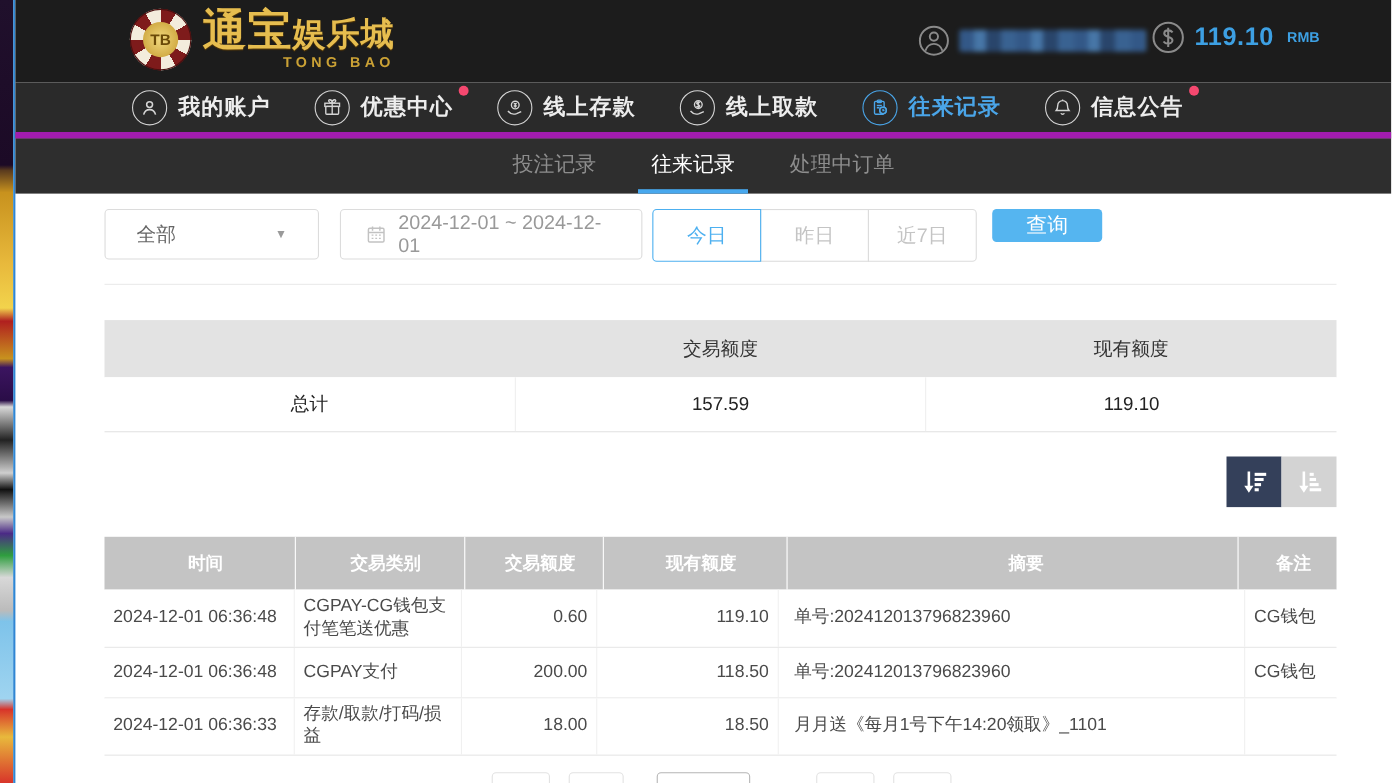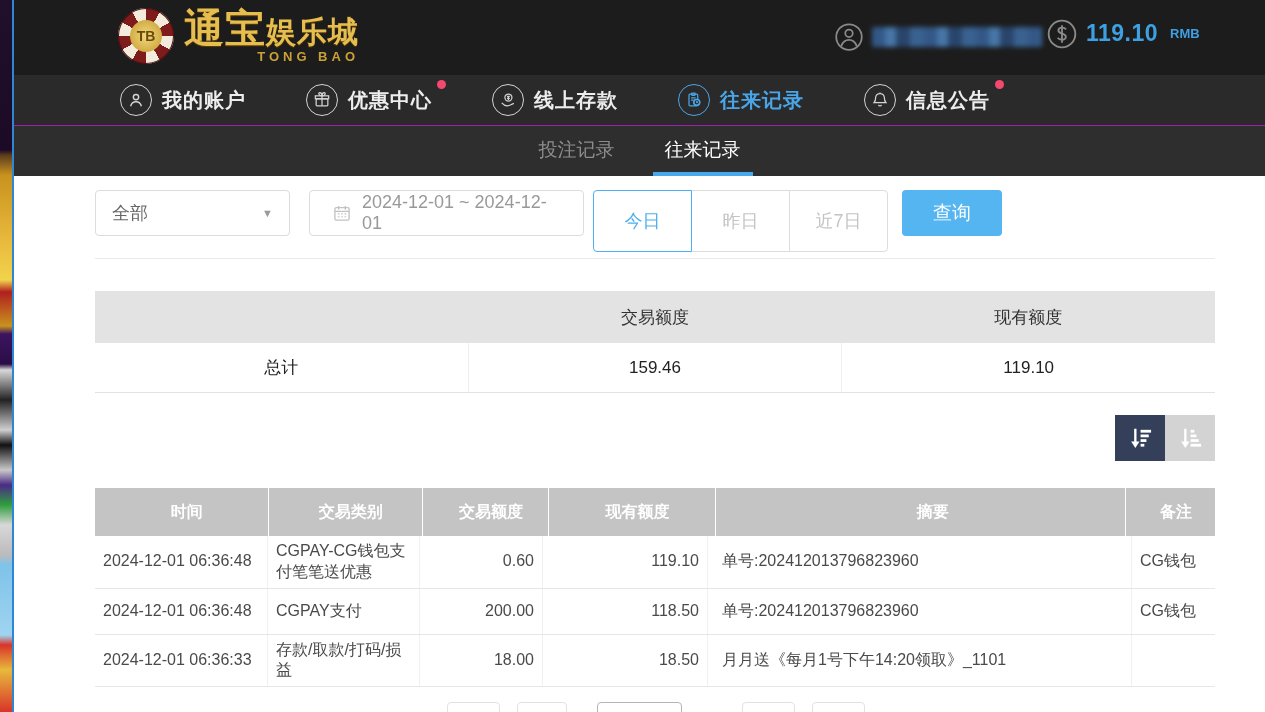--- a/index.html
+++ b/index.html
@@ -37,52 +37,52 @@
   .round-icon { width:30px; height:30px; color:#8a8a8a; }
   .name-blur { width:170px; height:20px; border-radius:2px;
     background:repeating-linear-gradient(90deg,#365f93 0 13px,#4c80b6 13px 24px,#2b4a74 24px 38px,#3d6a9e 38px 52px);
     filter:blur(2.5px); opacity:.9; }
   .balance-box { position:absolute; left:1032px; top:18px; display:flex; align-items:center; gap:10px; }
   .balance-amount { color:#3da0e3; font-size:23px; font-weight:bold; letter-spacing:.5px; }
   .balance-cur { color:#3da0e3; font-size:13px; font-weight:bold; margin-left:2px; }
 
   
   .navbar { position:absolute; left:0; top:75px; width:100%; height:51px; background:#2a2a2a;
-    display:flex; align-items:center; padding-left:106px; gap:60px; border-bottom:1px solid #a21caf; }
+    display:flex; align-items:center; padding-left:106px; gap:40px; border-bottom:6px solid #a21caf; }
   .nav-item { position:relative; display:flex; align-items:center; gap:10px; color:#ededed; cursor:pointer; }
   .nav-item .nav-label { font-size:20px; font-weight:600; letter-spacing:1px; }
   .nav-icon-circle { width:32px; height:32px; border:1.5px solid #d4d4d4; border-radius:50%;
     display:flex; align-items:center; justify-content:center; color:#d4d4d4; }
   .nav-item.active { color:#4aa5e8; }
   .nav-item.active .nav-icon-circle { border-color:#4aa5e8; color:#4aa5e8; }
   .dot { position:absolute; top:-4px; right:-14px; width:9px; height:9px; border-radius:50%; background:#f5486f; }
 
   
   .tabbar { position:absolute; left:0; top:126px; width:100%; height:50px; background:#2e2e2e;
     display:flex; justify-content:center; gap:26px; }
   .tab { height:50px; line-height:47px; padding:0 12px; font-size:19px; color:#8d8d8d; cursor:pointer; }
   .tab.active { color:#ffffff; border-bottom:4px solid #48a8ee; }
 
   
   .select-box { position:absolute; left:81px; top:190px; width:195px; height:46px;
     border:1px solid #dcdcdc; border-radius:4px; background:#fff;
-    display:flex; align-items:center; padding:0 16px; font-size:18px; color:#666; }
+    display:flex; align-items:center; padding:0 28px; font-size:18px; color:#666; }
   .select-caret { margin-left:auto; color:#9a9a9a; font-size:11px; }
   .date-box { position:absolute; left:295px; top:190px; width:275px; height:46px;
     border:1px solid #dcdcdc; border-radius:4px; background:#fff;
     display:flex; align-items:center; gap:10px; padding:0 22px; font-size:18px; color:#999; }
   .cal-icon { width:20px; height:20px; color:#c2c2c2; flex:none; }
   .btn-group { position:absolute; left:579px; top:190px; display:flex; }
-  .quick-btn { width:99px; height:62px; background:#fff; border:1px solid #dcdcdc;
+  .quick-btn { width:99px; height:48px; background:#fff; border:1px solid #dcdcdc;
     font-size:18px; color:#c4c4c4; display:flex; align-items:center; justify-content:center; cursor:pointer; }
   .quick-btn + .quick-btn { margin-left:-1px; }
   .quick-btn:first-child { border-radius:4px 0 0 4px; }
   .quick-btn:last-child { border-radius:0 4px 4px 0; }
   .quick-btn.active { border-color:#4db0f0; color:#4db0f0; position:relative; z-index:2; }
-  .search-btn { position:absolute; left:888px; top:190px; width:100px; height:46px;
+  .search-btn { position:absolute; left:888px; top:190px; width:100px; height:30px;
     background:#55b5f0; border:none; border-radius:4px; color:#fff; font-size:19px; cursor:pointer; }
 
   .divider { position:absolute; left:81px; top:258px; width:1120px; height:1px; background:#eaeaea; }
 
   
   .summary { position:absolute; left:81px; top:291px; width:1120px; font-size:17px; }
   .summary-head { display:flex; height:52px; background:#e3e3e3; color:#333; }
   .summary-head > div { flex:1; display:flex; align-items:center; justify-content:center; }
   .summary-row { display:flex; height:50px; background:#fff; border-bottom:1px solid #e3e3e3; color:#222; }
   .summary-row > div { flex:1; display:flex; align-items:center; justify-content:center; border-right:1px solid #efefef; }
@@ -184,20 +184,30 @@
         <span class="nav-icon-circle">
           <svg viewBox="0 0 24 24" width="20" height="20" fill="none" stroke="currentColor" stroke-width="1.5">
             <circle cx="12.5" cy="9" r="4.2"></circle>
               <path d="M10.8 7.5h3.4M10.8 10h3.4M12.5 7.5V12"></path>
             <path d="M4.5 15.5c2.5 3 6.5 4 9.5 2.8l5-2.2"></path>
           </svg>
         </span>
         <span class="nav-label">线上存款</span>
       </div>
 
+      <div class="nav-item">
+        <span class="nav-icon-circle">
+          <svg viewBox="0 0 24 24" width="20" height="20" fill="none" stroke="currentColor" stroke-width="1.5">
+            <circle cx="13" cy="8.5" r="4.2"></circle>
+            <path d="M14.6 6.6c-.5-.6-1.2-.8-1.8-.8-.9 0-1.6.5-1.6 1.3 0 1.7 3.4 1 3.4 2.8 0 .8-.8 1.3-1.7 1.3-.7 0-1.5-.3-1.9-.9M13 4.8v7.4"></path>
+            <path d="M4.5 15.5c2.5 3 6.5 4 9.5 2.8l5-2.2"></path>
+          </svg>
+        </span>
+        <span class="nav-label">线上取款</span>
+      </div>
 
       <div class="nav-item active">
         <span class="nav-icon-circle">
           <svg viewBox="0 0 24 24" width="20" height="20" fill="none" stroke="currentColor" stroke-width="1.5">
             <rect x="6" y="5" width="10.5" height="14" rx="1.2"></rect>
               <rect x="9" y="3.6" width="4.5" height="2.8" rx="1"></rect>
             <path d="M8.5 9.5h5.5M8.5 12h3"></path>
             <circle cx="15.3" cy="14.8" r="3.6" fill="#2e2e2e"></circle>
               <circle cx="15.3" cy="14.8" r="3.6"></circle>
             <path d="M15.3 13v1.9h1.6"></path>
@@ -214,20 +224,21 @@
           </svg>
         </span>
         <span class="nav-label">信息公告</span>
         <span class="dot"></span>
       </div>
     </div>
 
     <div class="tabbar">
       <div class="tab">投注记录</div>
       <div class="tab active">往来记录</div>
+      <div class="tab">处理中订单</div>
     </div>
 
     <div class="select-box">
       <span>全部</span>
       <span class="select-caret">▼</span>
     </div>
 
     <div class="date-box">
       <span class="cal-icon">
         <svg viewBox="0 0 24 24" width="20" height="20" fill="none" stroke="currentColor" stroke-width="1.6">
@@ -250,21 +261,21 @@
     <div class="divider"></div>
 
     <div class="summary">
       <div class="summary-head">
         <div></div>
         <div>交易额度</div>
         <div>现有额度</div>
       </div>
       <div class="summary-row">
         <div>总计</div>
-        <div>159.46</div>
+        <div>157.59</div>
         <div>119.10</div>
       </div>
     </div>
 
     <div class="sort-box">
       <div class="sort-btn desc">
         <svg viewBox="0 0 24 24" width="28" height="28" fill="currentColor">
           <path d="M7 4h2v11h2.6L8 20.5 4.4 15H7z"></path>
           <rect x="12.5" y="5" width="9" height="2.4"></rect>
             <rect x="12.5" y="9" width="7" height="2.4"></rect>

